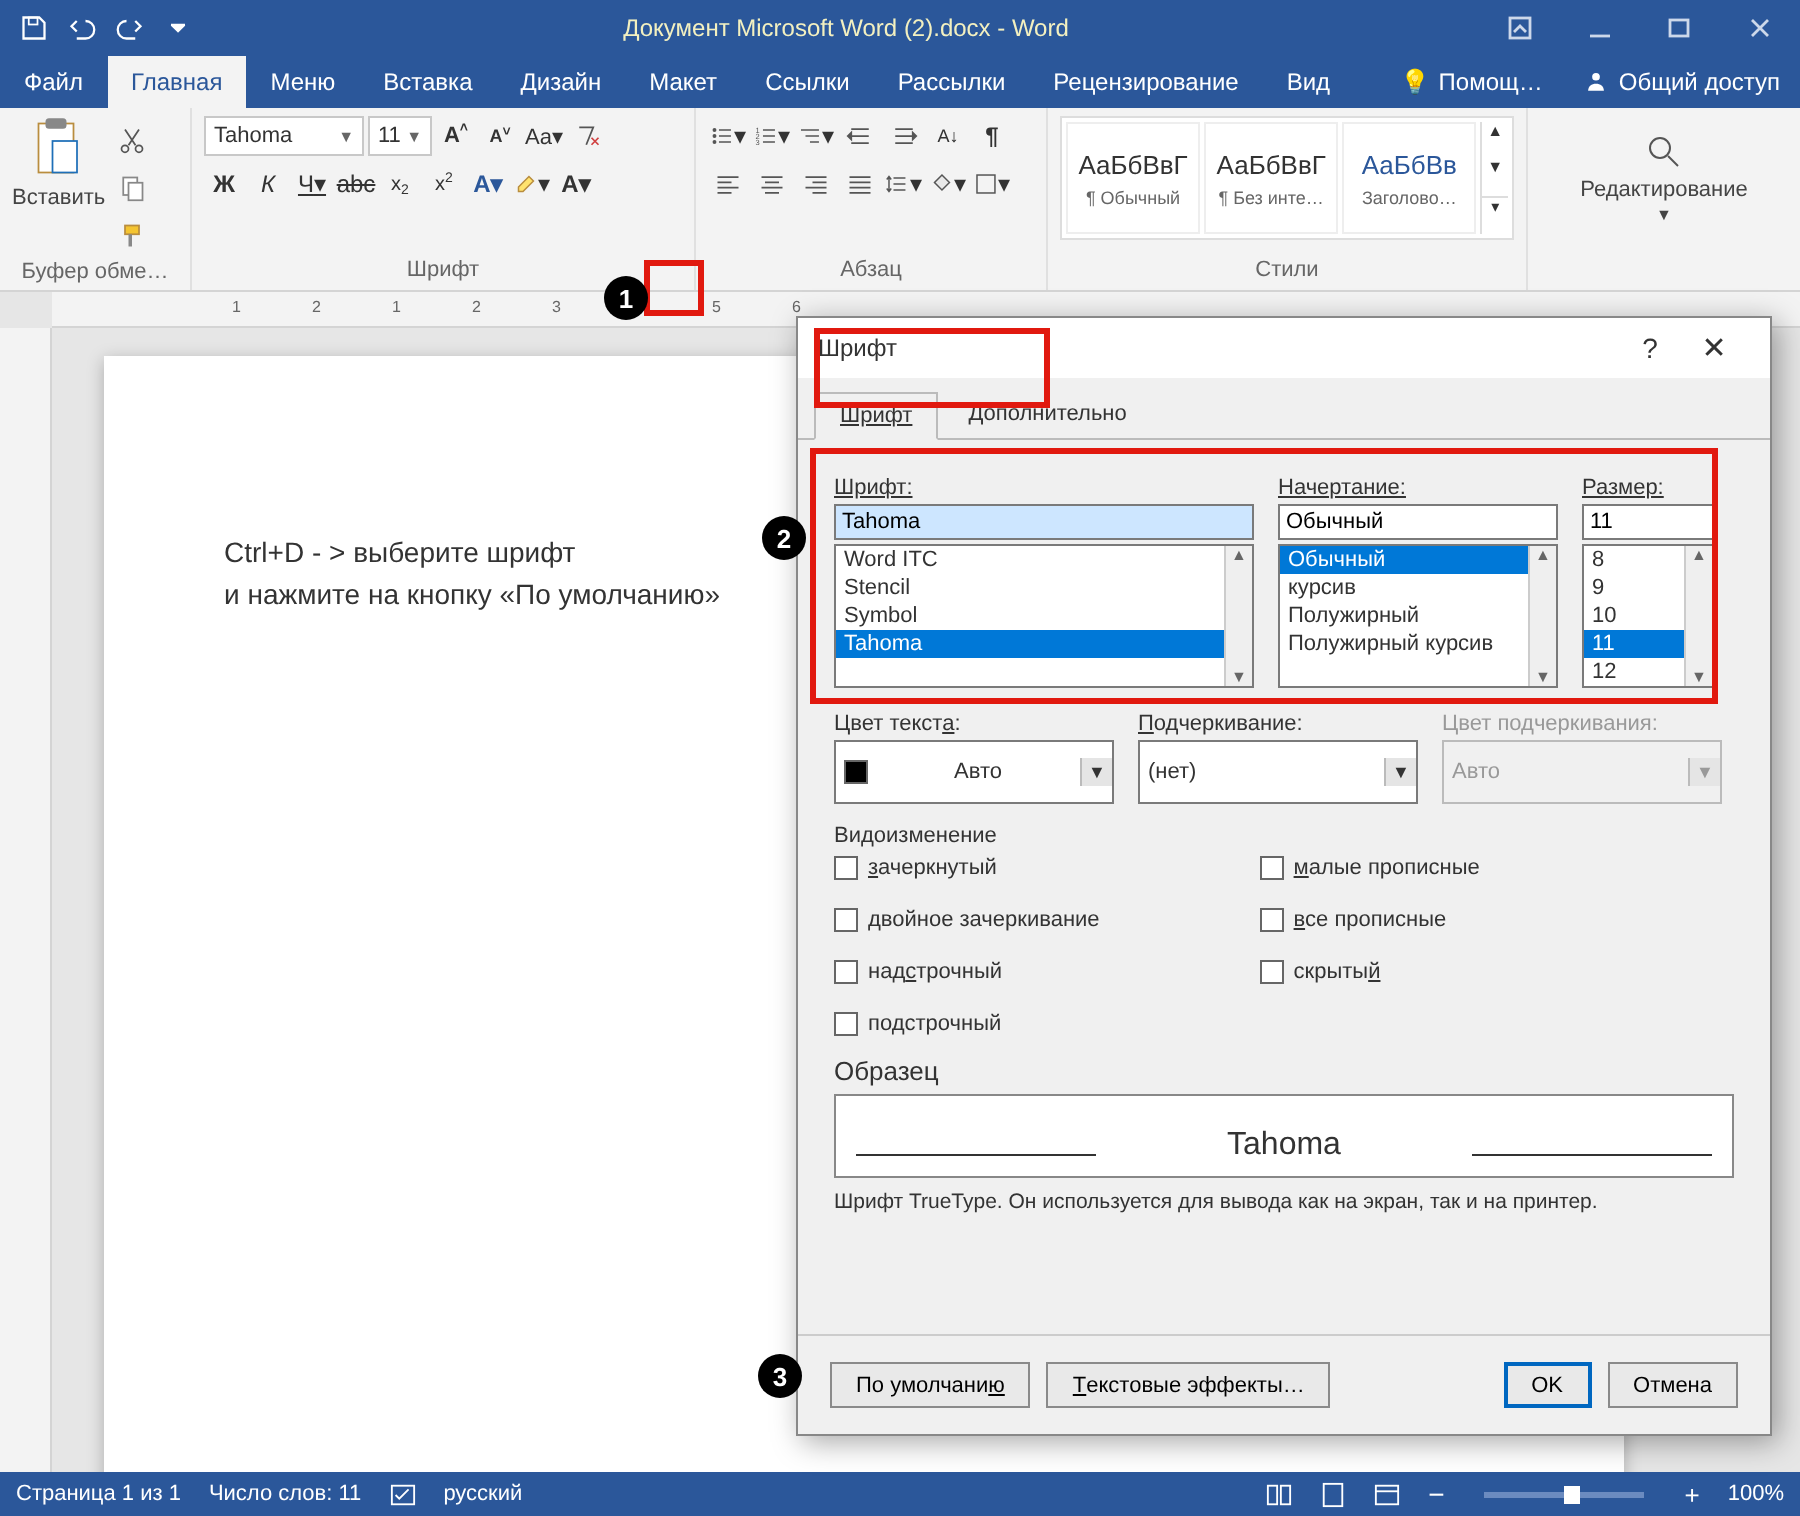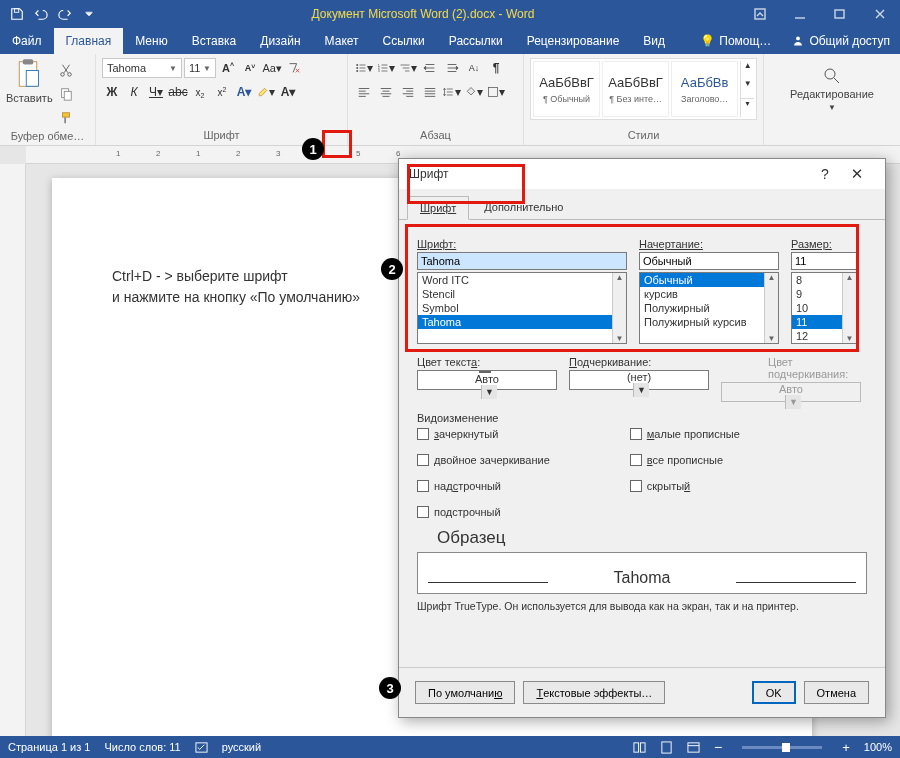--- a/index.html
+++ b/index.html
@@ -1,18 +1,18 @@
 <!DOCTYPE html>
 <html><head>
 <meta charset="utf-8">
 <style>
   * { box-sizing: border-box; font-family: 'Segoe UI', Tahoma, sans-serif; }
   body { margin: 0; width: 900px; height: 758px; background: #fff; overflow: hidden; font-size: 12px; color: #333; }
   
-  .titlebar { height: 28px; background: #2b579a; color: #fde047; display: flex; align-items: center; }
+  .titlebar { height: 28px; background: #2b579a; color: #fef9c3; display: flex; align-items: center; }
   .titlebar .qat { display: flex; gap: 2px; padding: 0 6px; }
   .titlebar .qat-btn { width: 22px; height: 22px; display: flex; align-items: center; justify-content: center; color: #fff; }
   .titlebar .qat-btn svg { width: 14px; height: 14px; fill: #fff; stroke: #fff; }
   .titlebar .title { flex: 1; text-align: center; font-size: 12px; opacity: .95; }
   .titlebar .winctl { display: flex; }
   .titlebar .winctl .winbtn { width: 40px; height: 28px; display: flex; align-items: center; justify-content: center; }
   .titlebar .winctl svg { width: 12px; height: 12px; stroke: #cdd8ea; stroke-width: 1.4; fill: none; }
   
   .ribbontabs { height: 26px; background: #2b579a; display: flex; align-items: flex-end; color: #fff; font-size: 12px; }
   .ribbontabs .tab { padding: 6px 12px 6px; cursor: default; }
@@ -75,21 +75,21 @@
   .dlg-row3{display:flex; gap:12px;}
   .dlg-col{display:flex; flex-direction:column;}
   .dlg-lbl{font-size:11px; text-decoration:underline; margin-bottom:2px; color:#333;}
   .dlg-input{height:18px; border:1px solid #7a7a7a; background:#fff; padding:0 3px; font-size:11px;}
   .dlg-list{border:1px solid #7a7a7a; background:#fff; font-size:11px; overflow:hidden; margin-top:2px; position:relative;}
   .dlg-list .item{padding:1px 4px;}
   .dlg-list .item.sel{background:#0078d7; color:#fff;}
   .dlg-list .scrollbar{position:absolute; right:0; top:0; bottom:0; width:14px; background:#efefef; border-left:1px solid #ccc;}
   .dlg-list .scrollbar::before{content:'▲'; position:absolute; top:0; left:0; right:0; font-size:8px; text-align:center; color:#666;}
   .dlg-list .scrollbar::after{content:'▼'; position:absolute; bottom:0; left:0; right:0; font-size:8px; text-align:center; color:#666;}
-  .dlg-cmb{height:20px; border:1px solid #7a7a7a; background:#fff; display:flex; align-items:center; padding:0 4px; font-size:11px; justify-content:space-between;flex-direction:column;}
+  .dlg-cmb{height:32px; border:1px solid #7a7a7a; background:#fff; display:flex; align-items:center; padding:0 4px; font-size:11px; justify-content:space-between;}
   .dlg-cmb.disabled{background:#f0f0f0; color:#999; border-color:#bbb;}
   .dlg-cmb .arr{width:16px; text-align:center; border-left:1px solid #bbb; margin-right:-4px; padding:2px 0; font-size:9px; background:#e5e5e5;}
   .dlg-section{margin-top:10px;}
   .dlg-effects{display:flex; gap:80px; margin-top:4px;}
   .chk-col{display:flex; flex-direction:column; gap:14px;}
   .chk{display:flex; align-items:center; gap:5px; font-size:11px;}
   .chk .box{width:12px; height:12px; border:1px solid #666; background:#fff;}
   .dlg-preview{height:42px; border:1px solid #888; background:#fff; margin-top:4px; display:flex; align-items:flex-end; justify-content:center; padding-bottom:6px; font-size:16px; font-family:Tahoma; position:relative;}
   .dlg-preview::before,.dlg-preview::after{content:''; position:absolute; bottom:10px; width:120px; height:1px; background:#333;}
   .dlg-preview::before{left:10px;} .dlg-preview::after{right:10px;}
@@ -434,21 +434,21 @@
             </div>
         </div>
         <div class="dlg-col" style="width:140px;">
           <div class="dlg-lbl" style="text-decoration:none;"><span class="underline-accel">П</span>одчеркивание:</div>
           <div class="dlg-cmb">
               <span>(нет)</span>
               <span class="arr">▼</span>
             </div>
         </div>
         <div class="dlg-col" style="width:140px;">
-          <div class="dlg-lbl" style="text-decoration:none; color:#999;margin-left:47px;">Цвет подчеркивания:</div>
+          <div class="dlg-lbl" style="text-decoration:none; color:#999;">Цвет подчеркивания:</div>
           <div class="dlg-cmb disabled">
               <span>Авто</span>
               <span class="arr">▼</span>
             </div>
         </div>
       </div>
 
       <div class="dlg-section">
         <div style="font-size:11px;">Видоизменение</div>
         <div class="dlg-effects">
@@ -481,21 +481,21 @@
               </label>
             <label class="chk">
                 <span class="box"></span>
                 <span>скрыты<span class="underline-accel">й</span></span>
               </label>
           </div>
         </div>
       </div>
 
       <div class="dlg-section">
-        <div style="font-size:17px;margin-left:20px;">Образец</div>
+        <div style="font-size:13px;">Образец</div>
         <div class="dlg-preview">
             <span>Tahoma</span>
           </div>
         <div class="dlg-note">Шрифт TrueType. Он используется для вывода как на экран, так и на принтер.</div>
       </div>
     </div>
     <div class="dlg-footer">
       <div class="redbox" style="left:8px; top:5px; width:118px; height:40px;"></div>
       <div class="callout" style="position:absolute; left:-20px; bottom:18px;">3</div>
       <button class="dlg-btn">По умолчани<span class="underline-accel">ю</span></button>

